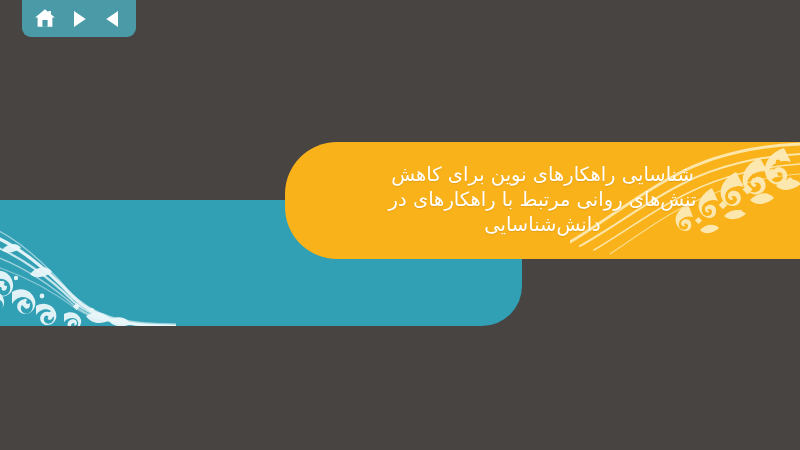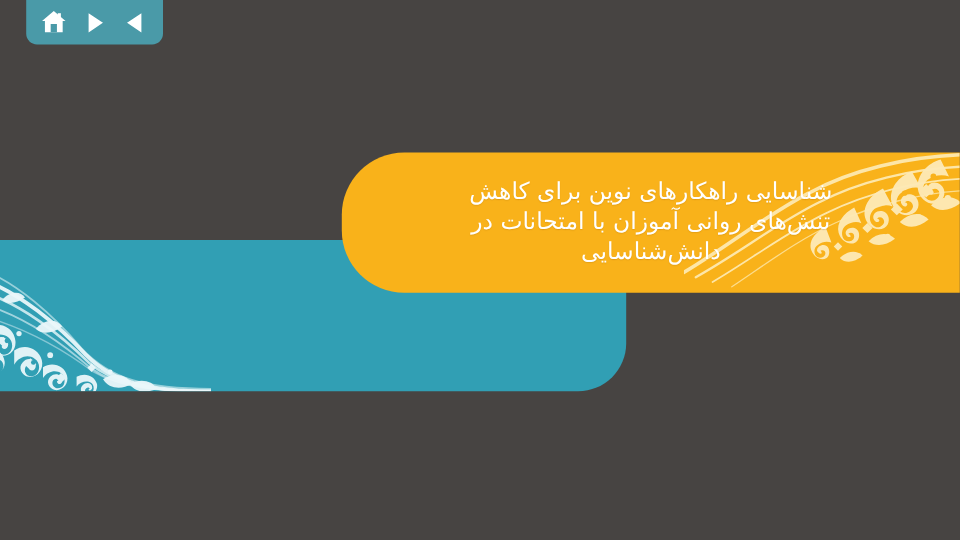--- a/index.html
+++ b/index.html
@@ -67,21 +67,21 @@
     height: 126px;
     overflow: hidden;
     pointer-events: none;
   }
   #teal-ornament svg { display: block; }
 
   
   #orange-banner {
     position: absolute;
     left: 285px;
-    top: 127px;
+    top: 142px;
     width: 515px;
     height: 117px;
     background: #f9b21a;
     border-top-left-radius: 52px;
     border-bottom-left-radius: 52px;
     z-index: 20;
     overflow: hidden;
   }
   #orange-ornament {
     position: absolute;
@@ -219,18 +219,18 @@
         </g>
         <g fill="#f9b21a">
           <circle cx="208" cy="20" r="2.4"></circle>
           <circle cx="184" cy="34" r="2.2"></circle>
         </g>
       </svg>
     </div>
 
     <div id="title-block">
       <div class="title-line">شناسایی راهکارهای نوین برای کاهش</div>
-      <div class="title-line">تنش‌های روانی آموزان با امتحانات در</div>
+      <div class="title-line">تنش‌های روانی مرتبط با راهکارهای در</div>
       <div class="title-line">دانش‌شناسایی</div>
     </div>
   </div>
 
 </div>
 
 </body></html>

